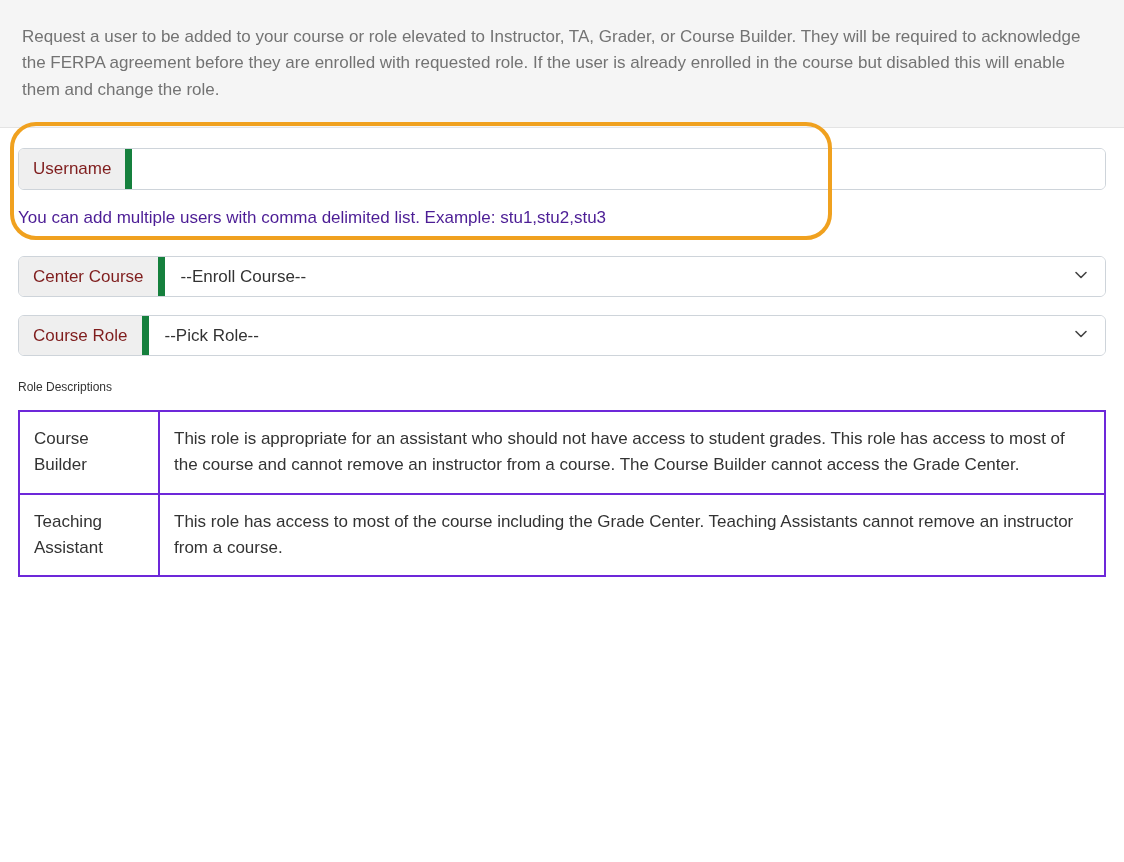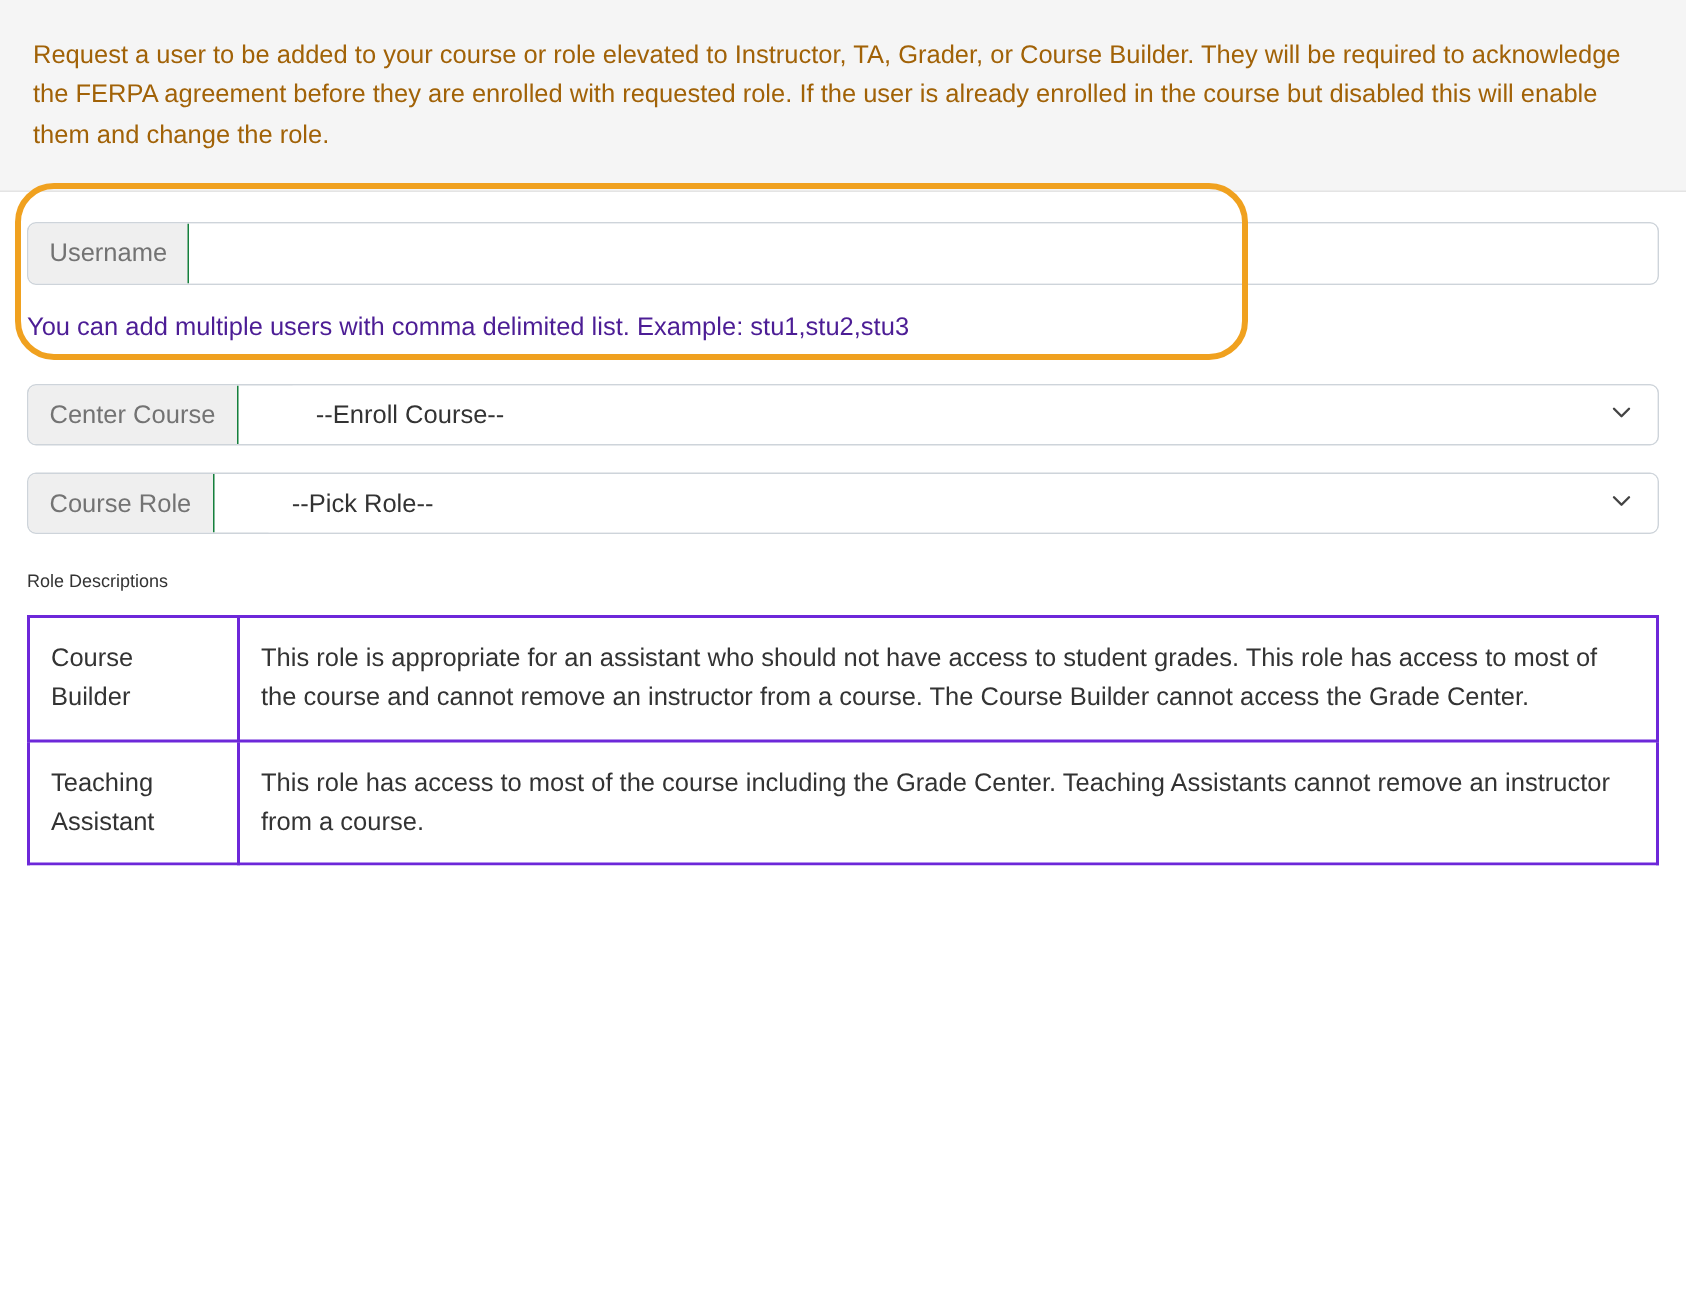--- a/index.html
+++ b/index.html
@@ -9,43 +9,43 @@
     font-size: 17px;
     color: #333;
     background: #fff;
     width: 1124px;
   }
   .header-box {
     background: #f5f5f5;
     border-bottom: 1px solid #e4e4e4;
     padding: 24px 22px 24px 22px;
     line-height: 1.55;
-    color: #a16207;
+    color: #737373;
     font-size: 17px;
   }
   .form-area {
     padding: 0 18px 0 18px;
     position: relative;
   }
   .field-row {
     display: flex;
     align-items: stretch;
     margin-top: 18px;
     border: 1px solid #ced4da;
     border-radius: 6px;
     overflow: hidden;
     width: 100%;
     background:#fff;
   }
   .field-label {
     background: #efefef;
-    border-right: 1px solid #15803d;
+    border-right: 7px solid #15803d;
     padding: 6px 14px;
     font-size: 17px;
-    color: #737373;
+    color: #7f1d1d;
     white-space: nowrap;
     display:flex;
     align-items:center;
   }
   .field-input {
     flex: 1;
     border: none;
     outline: none;
     padding: 10px 12px;
     font-size: 17px;
@@ -61,21 +61,20 @@
     color: #333;
     background: #fff;
     appearance: none;
     -webkit-appearance: none;
     cursor: pointer;
   }
   .select-wrap {
     position: relative;
     flex: 1;
     display:flex;
-    padding-left:36px;
   }
   .chevron {
     position: absolute;
     right: 16px;
     top: 50%;
     transform: translateY(-50%);
     pointer-events: none;
     color: #444;
   }
   .help-text {

